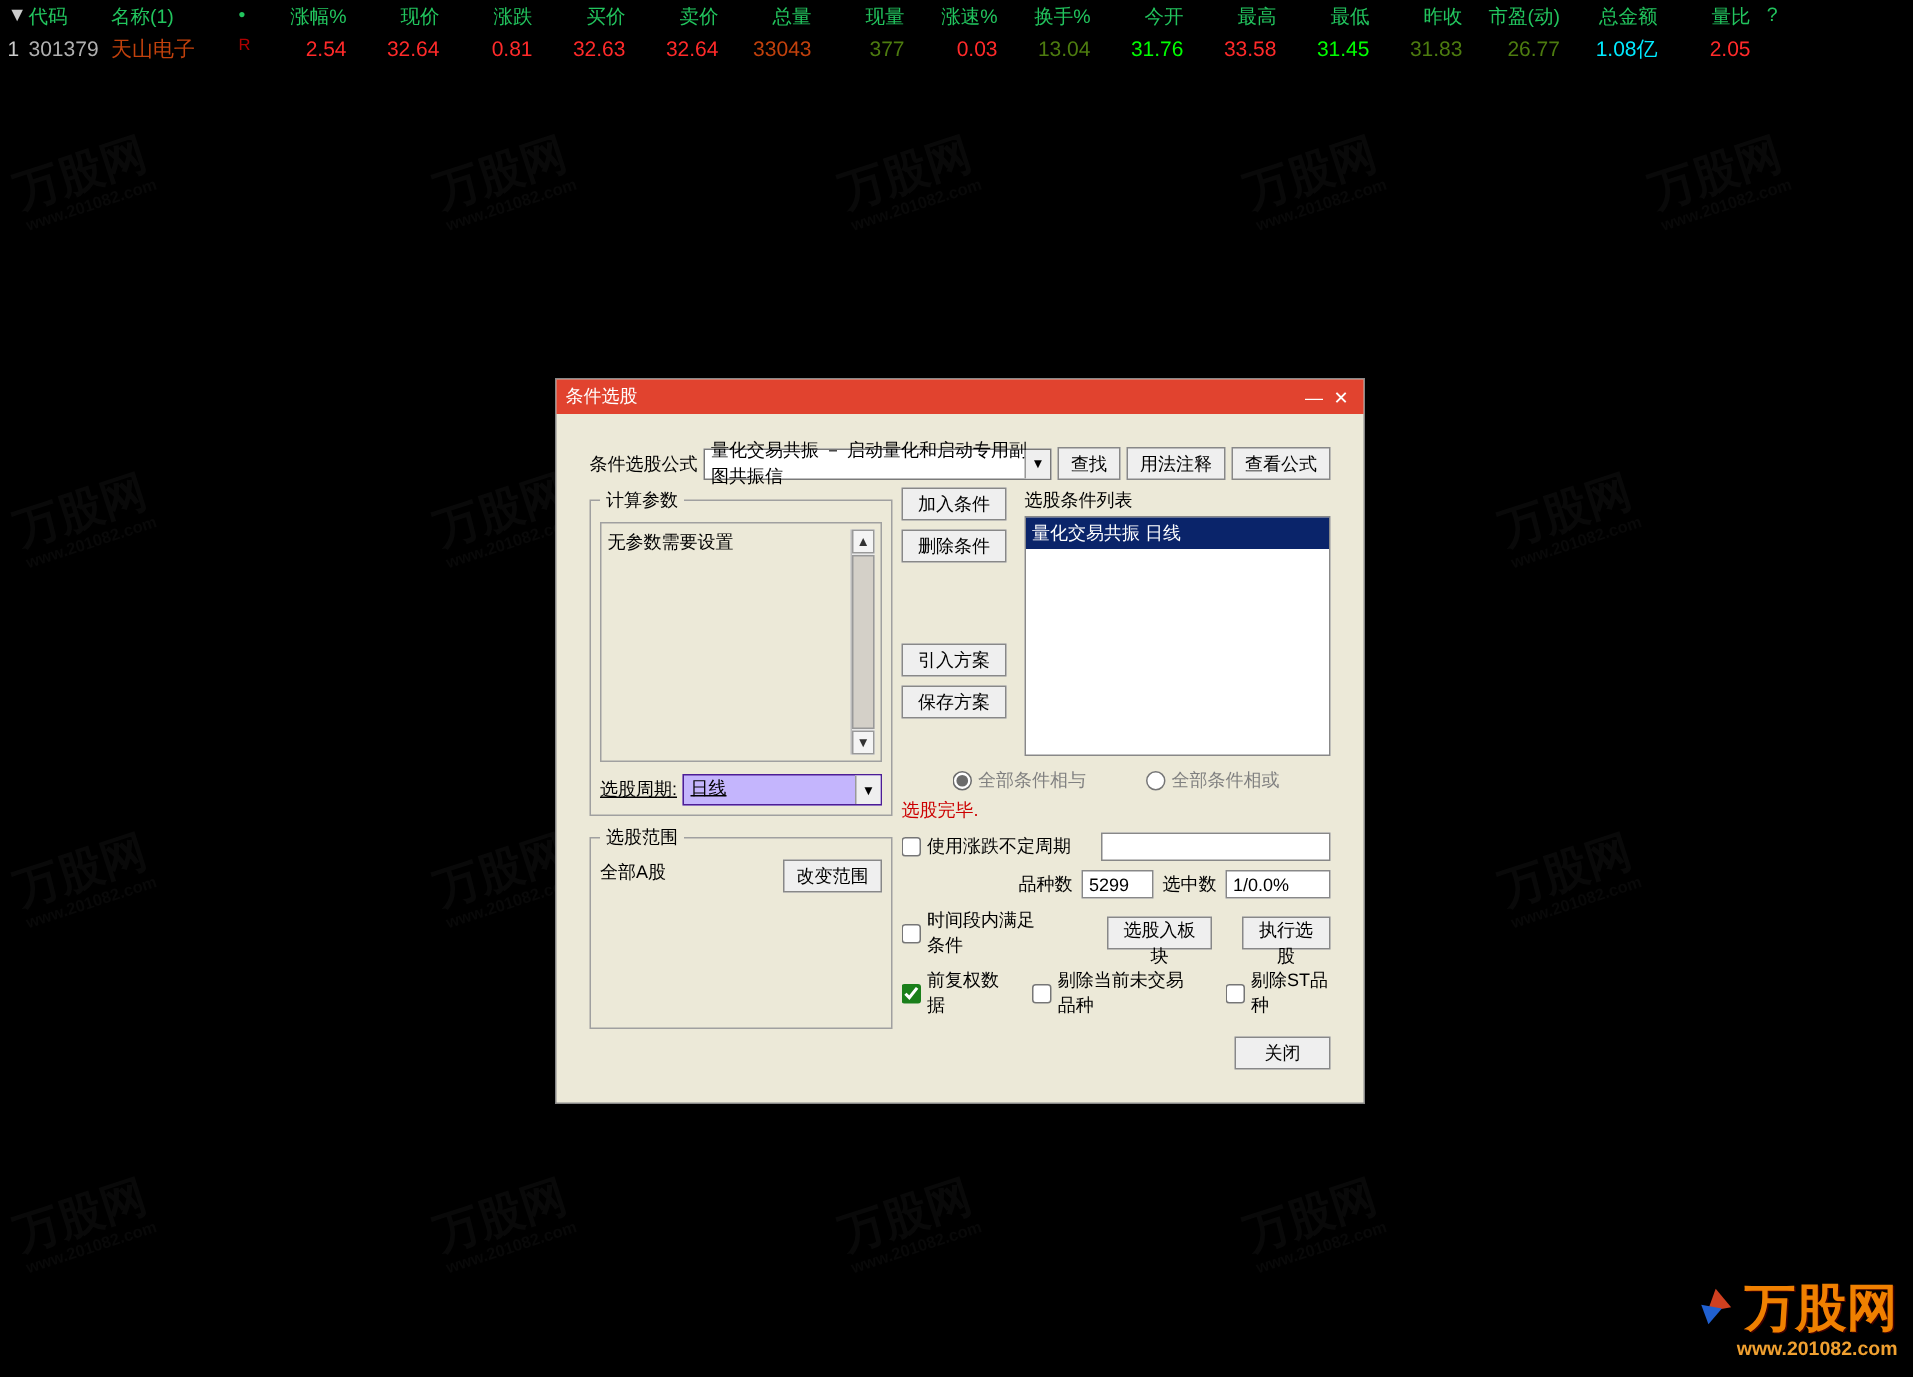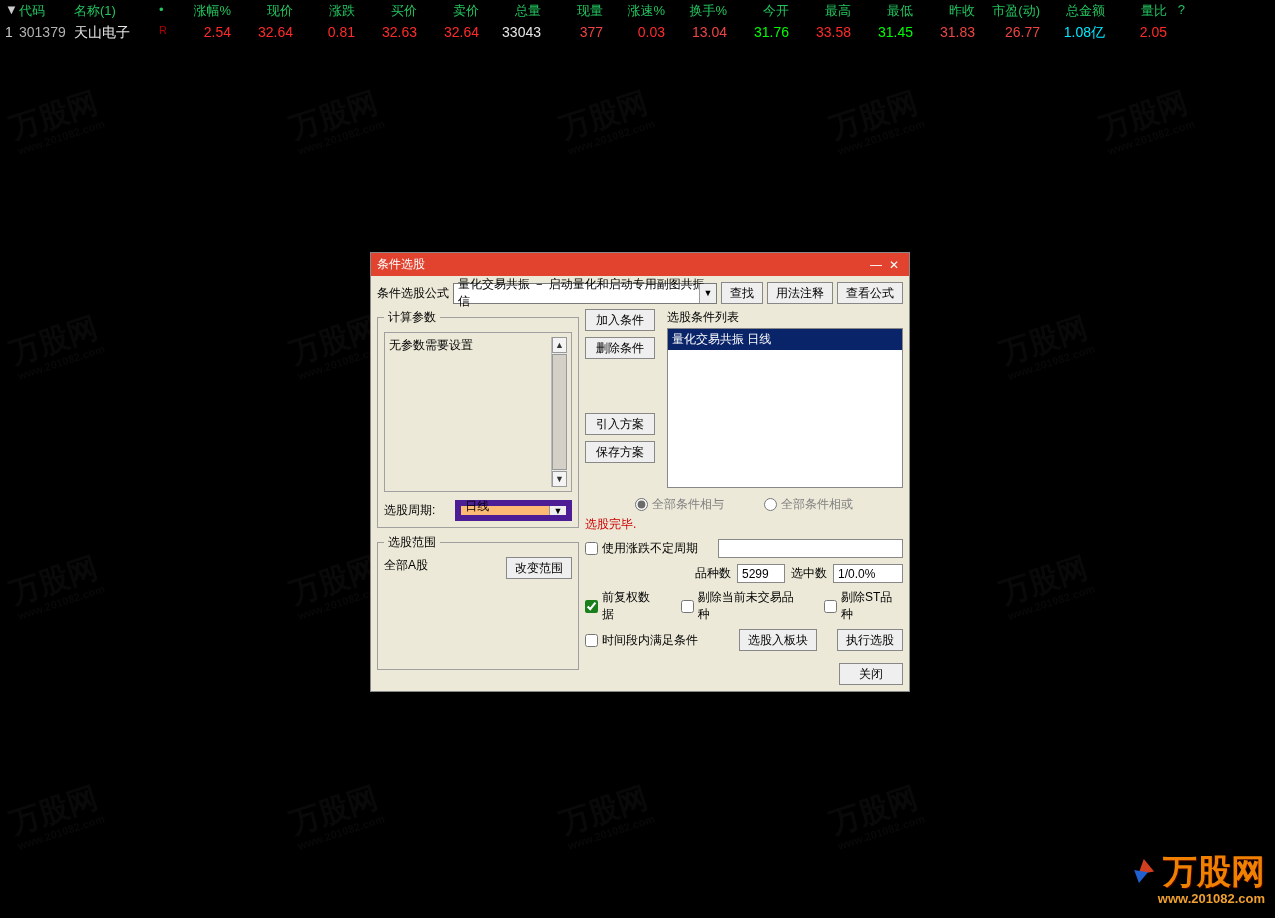--- a/index.html
+++ b/index.html
@@ -12,54 +12,54 @@
 .cell.sort-arrow{width:14px;color:#ccc;}
 .cell.code{width:55px;text-align:left;}
 .cell.name{width:85px;text-align:left;}
 .cell.tag{width:20px;text-align:left;}
 .cell.v{width:62px;}
 .cell.vw{width:65px;}
 .cell.help{width:18px;}
 .c-red{color:#ff2a2a;}
 .c-green{color:#00ff00;}
 .c-cyan{color:#00eaff;}
-.c-yellow{color:#e5e5e5;}
-.c-white{color:#ef4444;}
+.c-yellow{color:#c2410c;}
+.c-white{color:#4d7c0f;}
 .c-gray{color:#b0b0b0;}
 .c-darkred{color:#b00000;}
 .c-header{color:#22c55e;}
 
 
 .wm{position:absolute;left:0;top:0;width:100%;height:100%;pointer-events:none;z-index:0;}
 .wm .m{position:absolute;color:#1c1c1c;font-size:30px;font-weight:bold;transform:rotate(-18deg);opacity:.35;white-space:nowrap;}
 .wm .m .u{font-size:11px;display:block;color:#1a1a1a;margin-top:-4px;}
 
 
 .dialog{position:absolute;left:370px;top:252px;width:540px;background:#ece9d8;border:1px solid #888;box-shadow:2px 2px 6px rgba(0,0,0,.4);z-index:5;}
 .titlebar{background:#e1432f;color:#fff;height:23px;display:flex;align-items:center;padding:0 6px;font-size:12px;}
 .titlebar .title{flex:1;}
 .titlebar .winbtn{width:18px;height:16px;display:flex;align-items:center;justify-content:center;color:#fff;font-size:12px;cursor:pointer;}
-.dlg-body{padding:6px;display:flex;flex-direction:column;gap:5px;}
+.dlg-body{padding:22px;display:flex;flex-direction:column;gap:5px;}
 .row-top{display:flex;align-items:center;gap:4px;}
 .row-top .lbl{white-space:nowrap;}
 .row-top .dd{flex:1;display:flex;}
 .btn{height:22px;padding:0 8px;border:1px solid #888;background:#efefef;font-size:12px;cursor:pointer;}
 .main-cols{display:flex;gap:6px;}
 .leftcol{width:202px;display:flex;flex-direction:column;gap:6px;}
 .rightcol{flex:1;display:flex;flex-direction:column;}
 fieldset{border:1px solid #a0a0a0;padding:6px;}
 legend{font-size:12px;padding:0 4px;}
 .paramsbox{height:160px;position:relative;background:#ece9d8;border:1px solid #a0a0a0;}
 .paramsbox .inner{padding:4px 4px;height:100%;display:flex;}
 .paramsbox .txt{flex:1;}
 .paramsbox .sb{width:16px;background:#e8e8e8;border-left:1px solid #bbb;display:flex;flex-direction:column;}
 .paramsbox .sb .arr{height:16px;border:1px solid #999;background:#f4f4f4;display:flex;align-items:center;justify-content:center;font-size:9px;color:#333;}
 .paramsbox .sb .thumb{flex:1;background:#d4d0c8;border:1px solid #999;margin:1px 0;}
-.period-row{display:flex;align-items:center;gap:20px;margin-top:8px;}
-.period-row .sel{flex:1;height:21px;border:6px solid #4c1d95;background:#fdba74;display:flex;align-items:flex-end;padding:0 4px;position:relative;}
+.period-row{display:flex;align-items:center;gap:4px;margin-top:8px;text-decoration:underline;}
+.period-row .sel{flex:1;height:21px;border:1px solid #4c1d95;background:#c4b5fd;display:flex;align-items:flex-start;padding:0 4px;position:relative;}
 .period-row .sel .da{position:absolute;right:0;top:0;width:17px;height:100%;border-left:1px solid #999;background:#efefef;display:flex;align-items:center;justify-content:center;font-size:9px;}
 .range-fs{min-height:136px;}
 .range-inner{display:flex;align-items:flex-start;justify-content:space-between;}
 .btncol{display:flex;flex-direction:column;gap:6px;width:70px;}
 .btncol .btn{width:100%;}
 .btncol .spacer{height:42px;}
 .cond-list-block{flex:1;margin-left:6px;}
 .cond-list-lbl{margin-bottom:2px;}
 .cond-list{height:160px;border:1px solid #888;background:#fff;}
 .cond-list .item{background:#0a246a;color:#fff;padding:2px 4px;}
@@ -242,41 +242,41 @@
             <div class="txtfield grow" style="min-width:140px;"></div>
           </div>
           <div class="opt-row" style="justify-content:flex-end;gap:6px;">
             <span>品种数</span>
             <span class="txtfield" style="width:48px;">5299</span>
             <span>选中数</span>
             <span class="txtfield" style="width:70px;">1/0.0%</span>
           </div>
           <div class="opt-row">
             <label class="cbx">
-                <input type="checkbox" checked="" style="">
-                <span>前复权数据</span>
-              </label>
-            <label class="cbx">
-                <input type="checkbox" style="">
-                <span>剔除当前未交易品种</span>
-              </label>
-            <label class="cbx">
-                <input type="checkbox" style="">
-                <span>剔除ST品种</span>
-              </label>
-          </div>
-          <div class="opt-row">
-            <label class="cbx">
                 <input type="checkbox" style="">
                 <span>时间段内满足条件</span>
               </label>
             <div class="grow"></div>
             <button class="btn">选股入板块</button>
             <button class="btn">执行选股</button>
           </div>
+          <div class="opt-row">
+            <label class="cbx">
+                <input type="checkbox" checked="" style="">
+                <span>前复权数据</span>
+              </label>
+            <label class="cbx">
+                <input type="checkbox" style="">
+                <span>剔除当前未交易品种</span>
+              </label>
+            <label class="cbx">
+                <input type="checkbox" style="">
+                <span>剔除ST品种</span>
+              </label>
+          </div>
           <div class="bottom-row">
             <button class="btn" style="width:64px;">关闭</button>
           </div>
         </div>
       </div>
     </div>
   </div>
 </div>
 
 <div class="corner">

